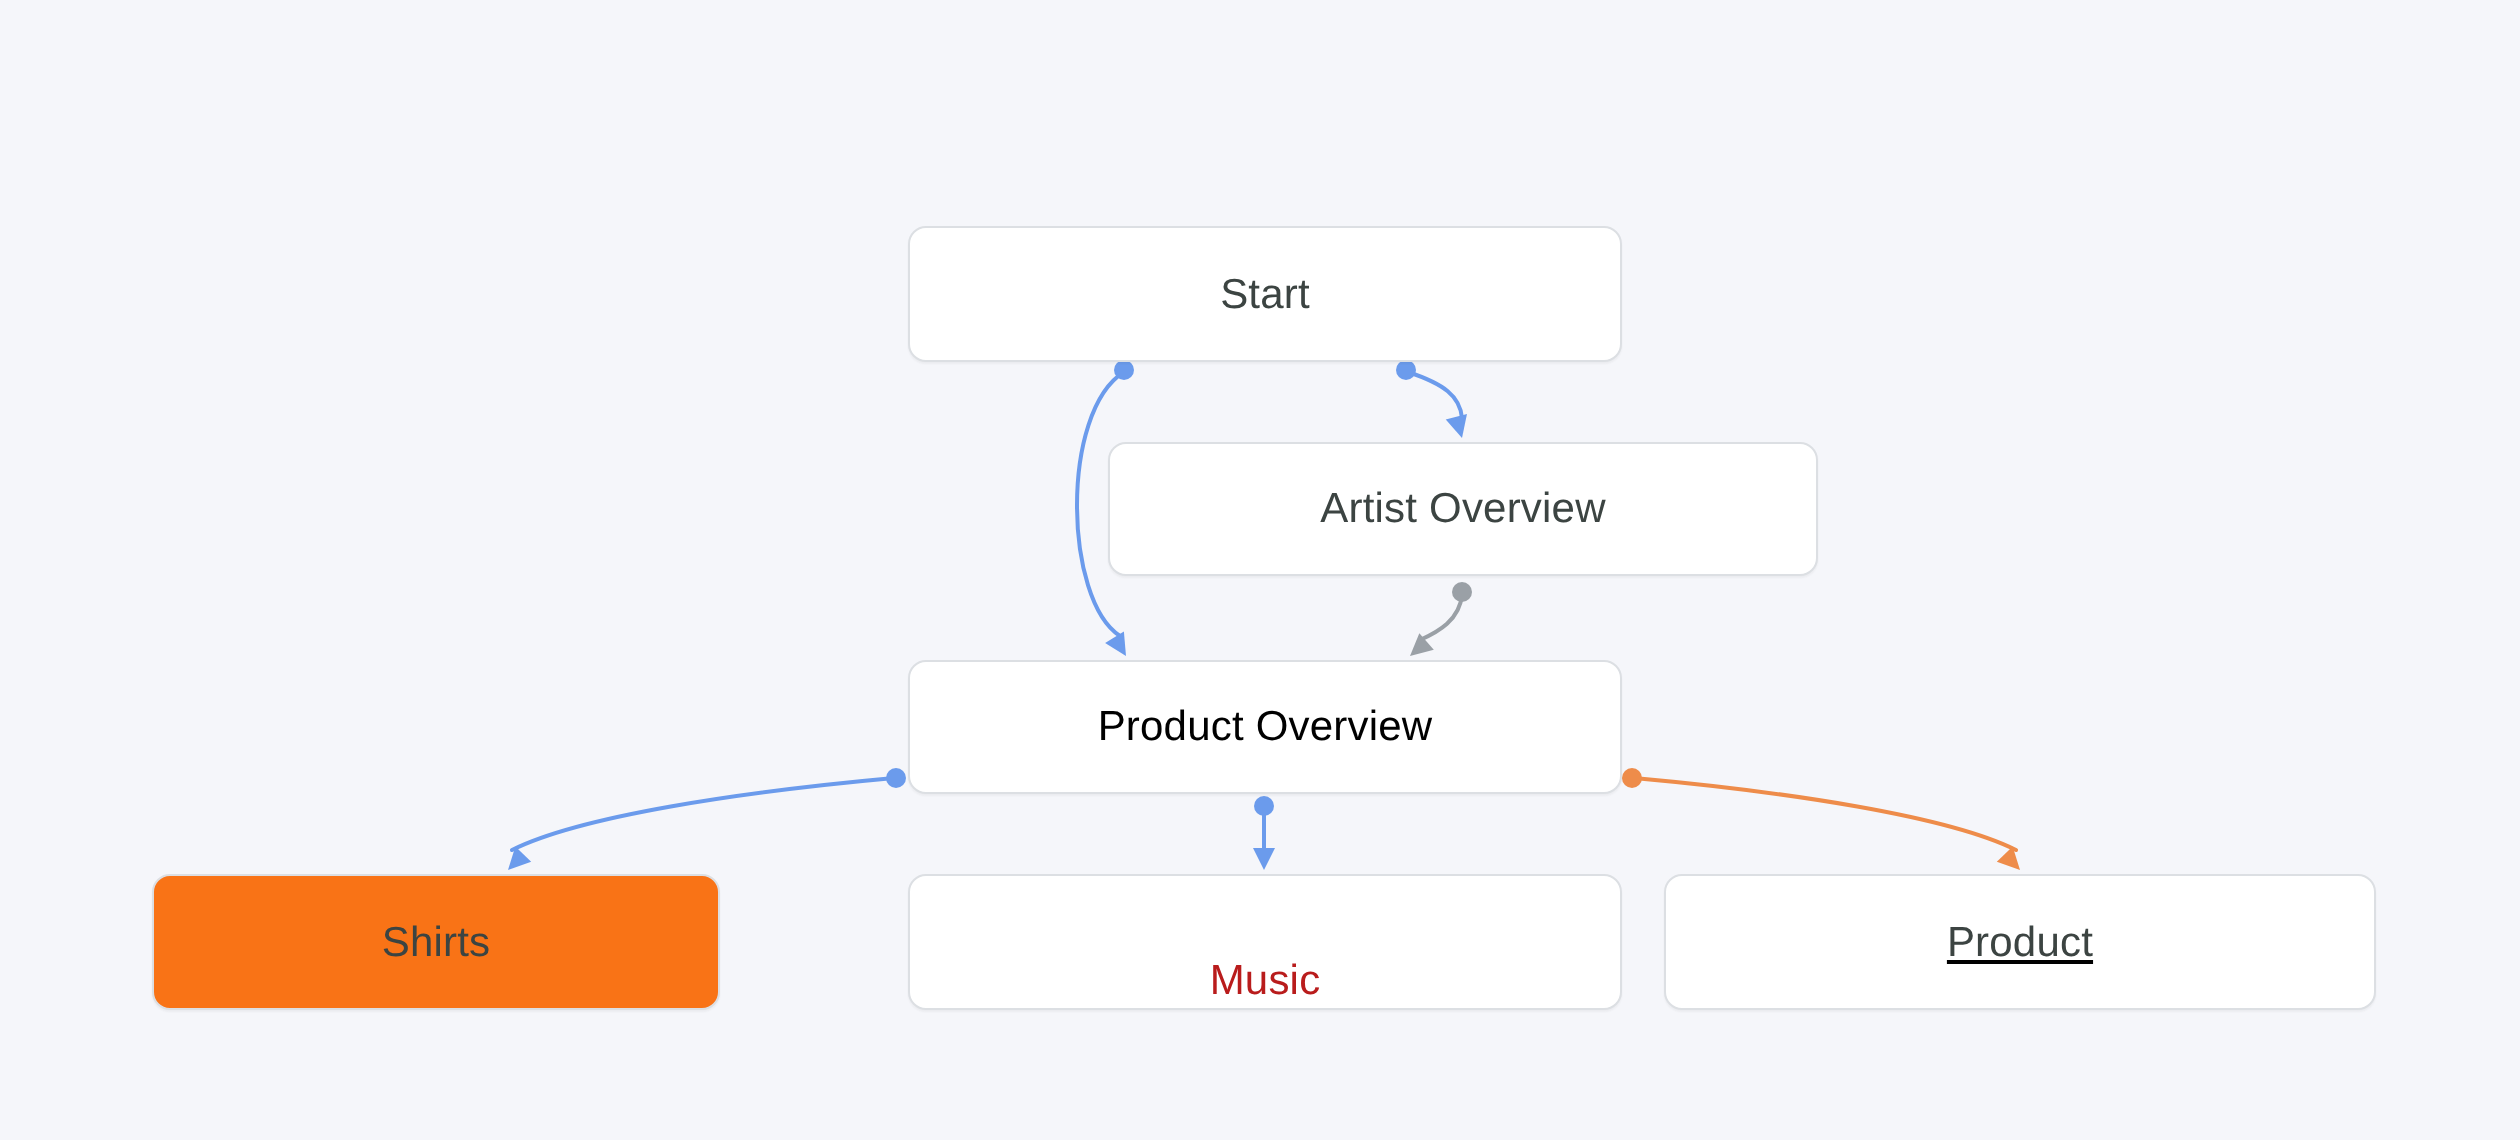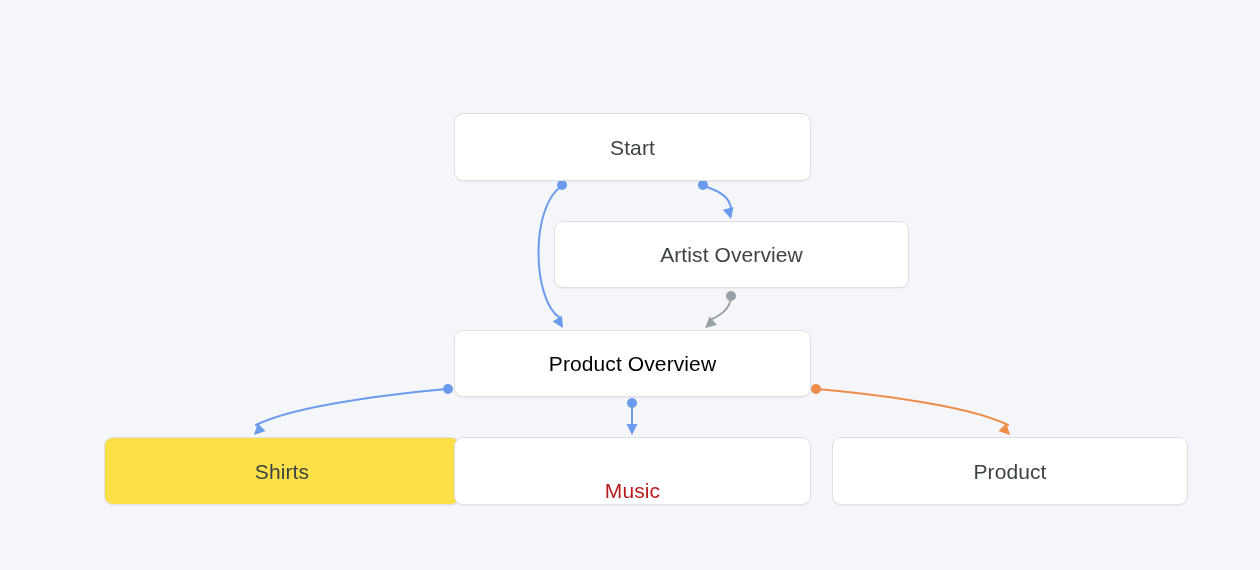--- a/index.html
+++ b/index.html
@@ -94,25 +94,25 @@
   </div>
 
   <div class="flow-node" style="left: 554px; top: 221px; width: 355px; height: 67px; background: rgb(255, 255, 255); border-color: rgb(220, 223, 227);">
     <span class="node-label" style="color: rgb(60, 68, 66);">Artist Overview</span>
   </div>
 
   <div class="flow-node" style="left: 454px; top: 330px; width: 357px; height: 67px; background: rgb(255, 255, 255); border-color: rgb(220, 223, 227);">
     <span class="node-label" style="color: #000000;">Product Overview</span>
   </div>
 
-  <div class="flow-node" style="left: 76px; top: 437px; width: 356px; height: 68px; background: #fde047; border-color: rgb(220, 223, 227); margin-left: 28px;">
+  <div class="flow-node" style="left: 76px; top: 437px; width: 284px; height: 68px; background: #f97316; border-color: rgb(220, 223, 227);">
     <span class="node-label" style="color: rgb(60, 68, 66);">Shirts</span>
   </div>
 
   <div class="flow-node" style="left: 454px; top: 437px; width: 357px; height: 68px; background: rgb(255, 255, 255); border-color: rgb(220, 223, 227);">
     <span class="node-label" style="color: #b91c1c; margin-top: 38px;">Music</span>
   </div>
 
-  <div class="flow-node" style="left: 832px; top: 437px; width: 356px; height: 68px; background: rgb(255, 255, 255); border-color: rgb(220, 223, 227);">
+  <div class="flow-node" style="left: 832px; top: 437px; width: 356px; height: 68px; background: rgb(255, 255, 255); border-color: rgb(220, 223, 227); text-decoration: underline;">
     <span class="node-label" style="color: rgb(60, 68, 66);">Product</span>
   </div>
 
 </div>
 
 </body></html>

